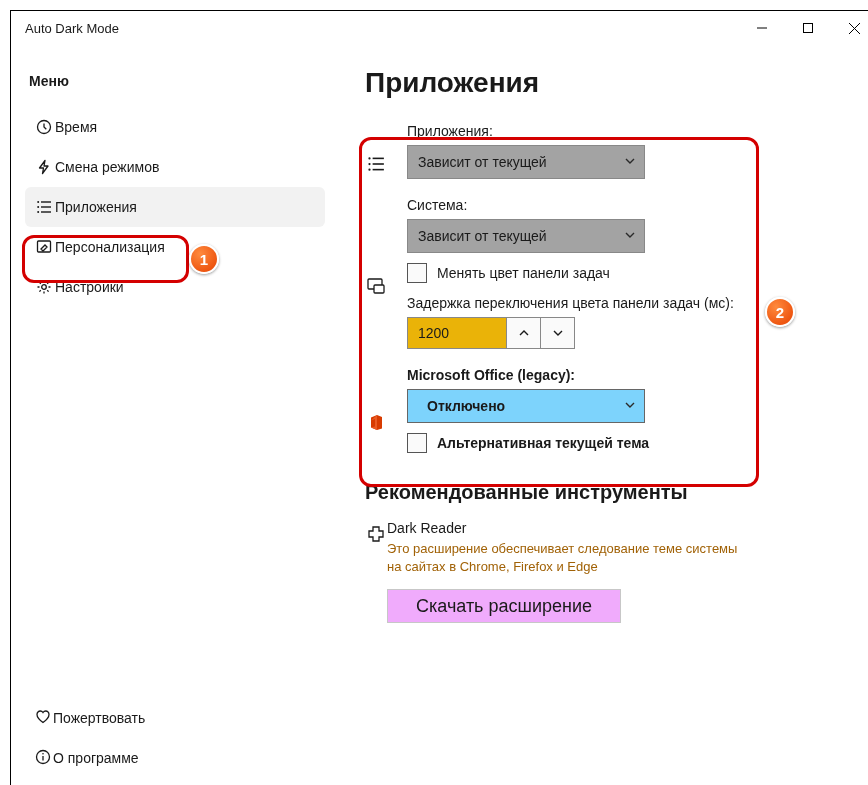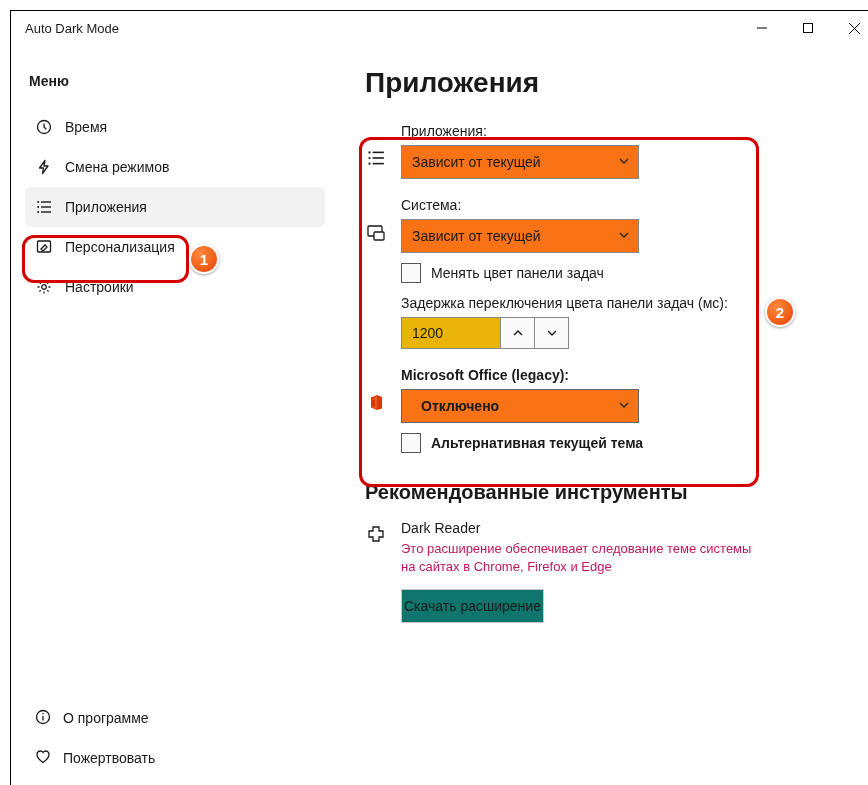--- a/index.html
+++ b/index.html
@@ -55,73 +55,73 @@
     padding: 10px 16px 18px 18px;
     font-size: 14px;
     font-weight: 600;
   }
   .nav { display: flex; flex-direction: column; padding: 0 16px 0 14px; }
   .nav-item {
     display: flex;
     align-items: center;
     height: 40px;
     padding: 0 10px;
-    gap: 12px;
+    gap: 2px;
     border-radius: 6px;
     cursor: default;
   }
   .nav-item.active {
     background: #f2f2f2;
   }
   .nav .nicon { width: 18px; display: flex; align-items: center; justify-content: center; color: #1a1a1a; }
   .spacer { flex: 1; }
   .sidebar .bottom { padding: 0 14px 16px 14px; display:flex; flex-direction:column; }
 
   
   .content {
     flex: 1;
     padding: 22px 24px 20px 24px;
     overflow: auto;
     position: relative;
   }
   h1.page-title { font-size: 28px; font-weight: 600; margin: 0 0 24px 0; }
 
   .section-block { position: relative; margin-bottom: 28px; }
-  .field-group { margin-bottom: 18px; display:flex; align-items:flex-start; gap: 14px; }
+  .field-group { margin-bottom: 18px; display:flex; align-items:center; gap: 20px; }
   .field-icon { width: 22px; padding-top: 26px; display:flex; justify-content:center; color:#1a1a1a;}
   .field-icon.notop { padding-top: 4px; }
   .field-body { flex:1; }
   .field-label { margin-bottom: 6px; font-size: 14px; }
   .selectbox {
     width: 238px;
     height: 34px;
     border: 1px solid #888;
-    background: #f97316;
+    background: #a3a3a3;
     display: flex;
     align-items: center;
     justify-content: space-between;
     padding: 0 8px 0 10px;
     font-size: 14px;
   }
   .selectbox.blue {
-    background: #f97316;
+    background: #7dd3fc;
     border-color: #666;
     padding-left: 19px;
   }
   .selectbox .chev { color:#2a2a2a; }
   .checkbox-row { display:flex; align-items:center; gap:10px; margin-top:10px; }
   .chkbox { width:20px; height:20px; border:1px solid #555; background:#fafafa; }
   .numfield { display:flex; height:32px; margin-top:6px;}
   .numfield .numval { width:100px; border:1px solid #888; display:flex; align-items:center; padding-left:10px; background:#eab308;}
   .numfield .step { width:34px; border:1px solid #888; border-left:none; display:flex; align-items:center; justify-content:center; background:#fafafa;}
   h2.subhead { font-size:20px; font-weight:600; margin: 12px 0 16px 0;}
-  .tool-row { display:flex; gap:14px; align-items:flex-start;}
+  .tool-row { display:flex; gap:0; align-items:flex-start;}
   .tool-text .tname { font-size:14px; margin-bottom:4px;}
-  .tool-text .tdesc { font-size:13px; color:#be185d; line-height:1.35; max-width:360px;}
-  .dlbtn { margin-top:14px; height:34px; padding:0 2px; border:1px solid #c7c7c7; background:#0f766e; display:inline-flex; align-items:center; font-size:14px; }
+  .tool-text .tdesc { font-size:13px; color:#a16207; line-height:1.35; max-width:360px;}
+  .dlbtn { margin-top:14px; height:34px; padding:0 28px; border:1px solid #c7c7c7; background:#f0abfc; display:inline-flex; align-items:center; font-size:18px; }
 
   
   .annot-red {
     position: absolute;
     border: 3px solid #d40000;
     border-radius: 12px;
     pointer-events: none;
   }
   .badge {
     position: absolute;
@@ -223,34 +223,34 @@
         </div>
 
       </div>
 
       <div class="spacer"></div>
 
       <div class="bottom">
         <div class="nav-item">
           <span class="nicon">
             <svg width="16" height="16" viewBox="0 0 16 16" fill="none" stroke="currentColor" stroke-width="1.3">
+                <path d="M8 13.5S2 9.4 2 5.6C2 3.6 3.5 2 5.3 2c1.2 0 2.1.6 2.7 1.5C8.6 2.6 9.5 2 10.7 2 12.5 2 14 3.6 14 5.6 14 9.4 8 13.5 8 13.5z"></path>
+              </svg>
+          </span>
+          <span>Пожертвовать</span>
+        </div>
+        <div class="nav-item">
+          <span class="nicon">
+            <svg width="16" height="16" viewBox="0 0 16 16" fill="none" stroke="currentColor" stroke-width="1.3">
                 <circle cx="8" cy="8" r="6.5"></circle>
                 <line x1="8" y1="7" x2="8" y2="11.5"></line>
                 <circle cx="8" cy="4.8" r="0.8" fill="currentColor" stroke="none"></circle>
               </svg>
           </span>
           <span>О программе</span>
-        </div>
-        <div class="nav-item">
-          <span class="nicon">
-            <svg width="16" height="16" viewBox="0 0 16 16" fill="none" stroke="currentColor" stroke-width="1.3">
-                <path d="M8 13.5S2 9.4 2 5.6C2 3.6 3.5 2 5.3 2c1.2 0 2.1.6 2.7 1.5C8.6 2.6 9.5 2 10.7 2 12.5 2 14 3.6 14 5.6 14 9.4 8 13.5 8 13.5z"></path>
-              </svg>
-          </span>
-          <span>Пожертвовать</span>
         </div>
       </div>
     </div>
 
     <div class="content">
       <h1 class="page-title">Приложения</h1>
 
       <div class="section-block">
 
         <div class="field-group">

